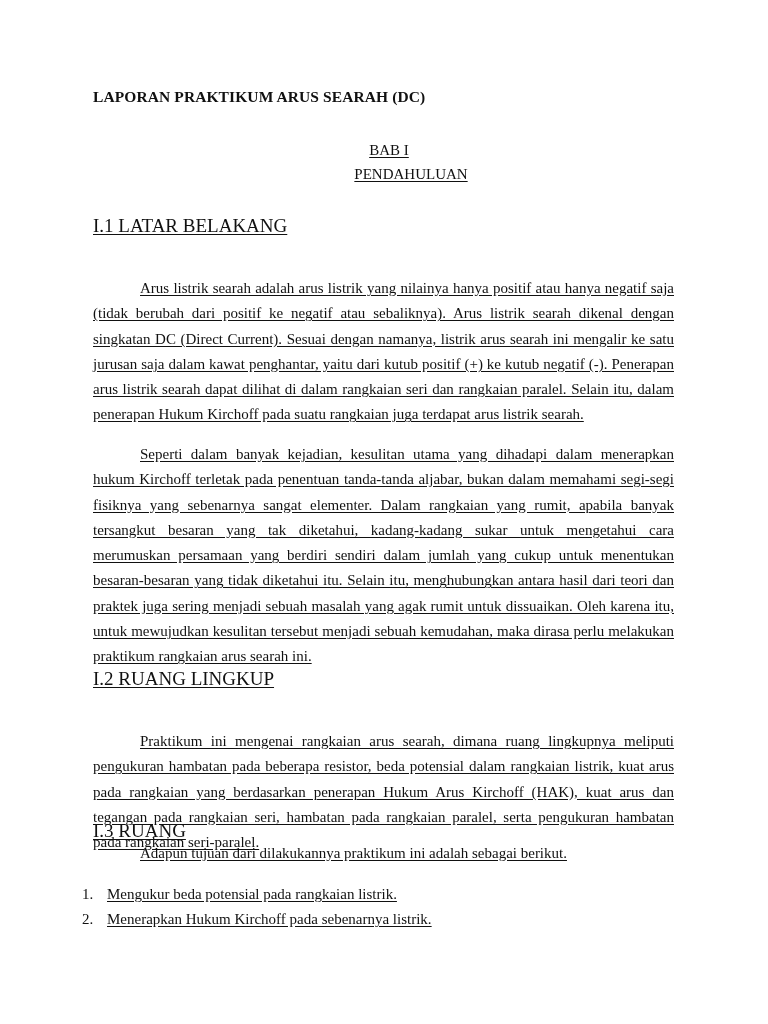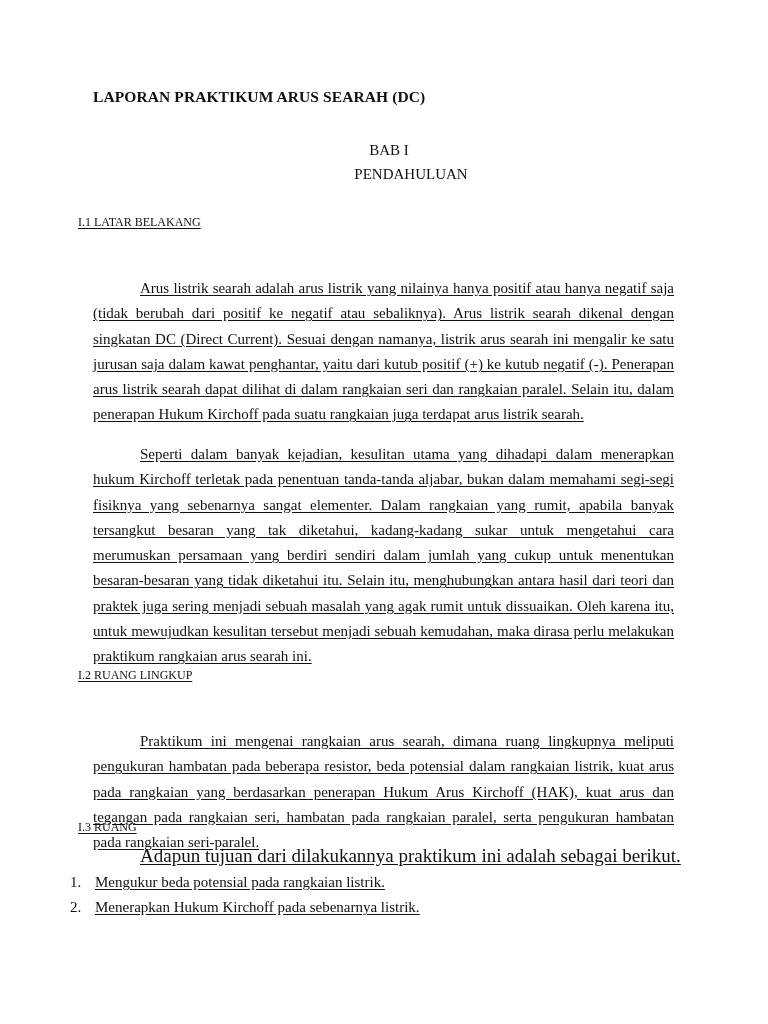--- a/index.html
+++ b/index.html
@@ -29,29 +29,30 @@
     white-space: nowrap;
   }
   .chapter {
     position: absolute;
     left: 0; width: 768px;
     text-align: center;
     font-size: 15px;
     white-space: nowrap;
   }
   .chapter span {
+    text-decoration: underline;
     text-underline-offset: 2px;
   }
   .bab { top: 142px; padding-left: 5px; }
   .pend { top: 166px; padding-left: 27px; }
 
   .heading {
     position: absolute;
-    left: 78px;
-    font-size: 12px;
+    left: 93px;
+    font-size: 19px;
     text-decoration: underline;
     text-underline-offset: 2px;
     white-space: nowrap;
   }
   .para {
     position: absolute;
     left: 93px;
     width: 581px;
     font-size: 15px;
     line-height: 25.3px;
@@ -62,30 +63,30 @@
   .para .ul {
     text-decoration: underline;
     text-underline-offset: 2px;
   }
   .indent { display: inline-block; width: 47px; }
 
   .intro-line {
     position: absolute;
     left: 93px;
     top: 845px;
-    font-size: 19px;
+    font-size: 15px;
     white-space: nowrap;
     text-decoration: underline;
     text-underline-offset: 2px;
   }
   .list {
     position: absolute;
     left: 70px;
     top: 870px;
-    margin: 0; padding: 0;
+    margin: 12px; padding: 0;
     list-style: none;
     font-size: 15px;
     line-height: 25px;
   }
   .list li {
     white-space: nowrap;
     text-decoration: underline;
     text-underline-offset: 2px;
   }
   .list .num { display: inline-block; width: 25px; }

